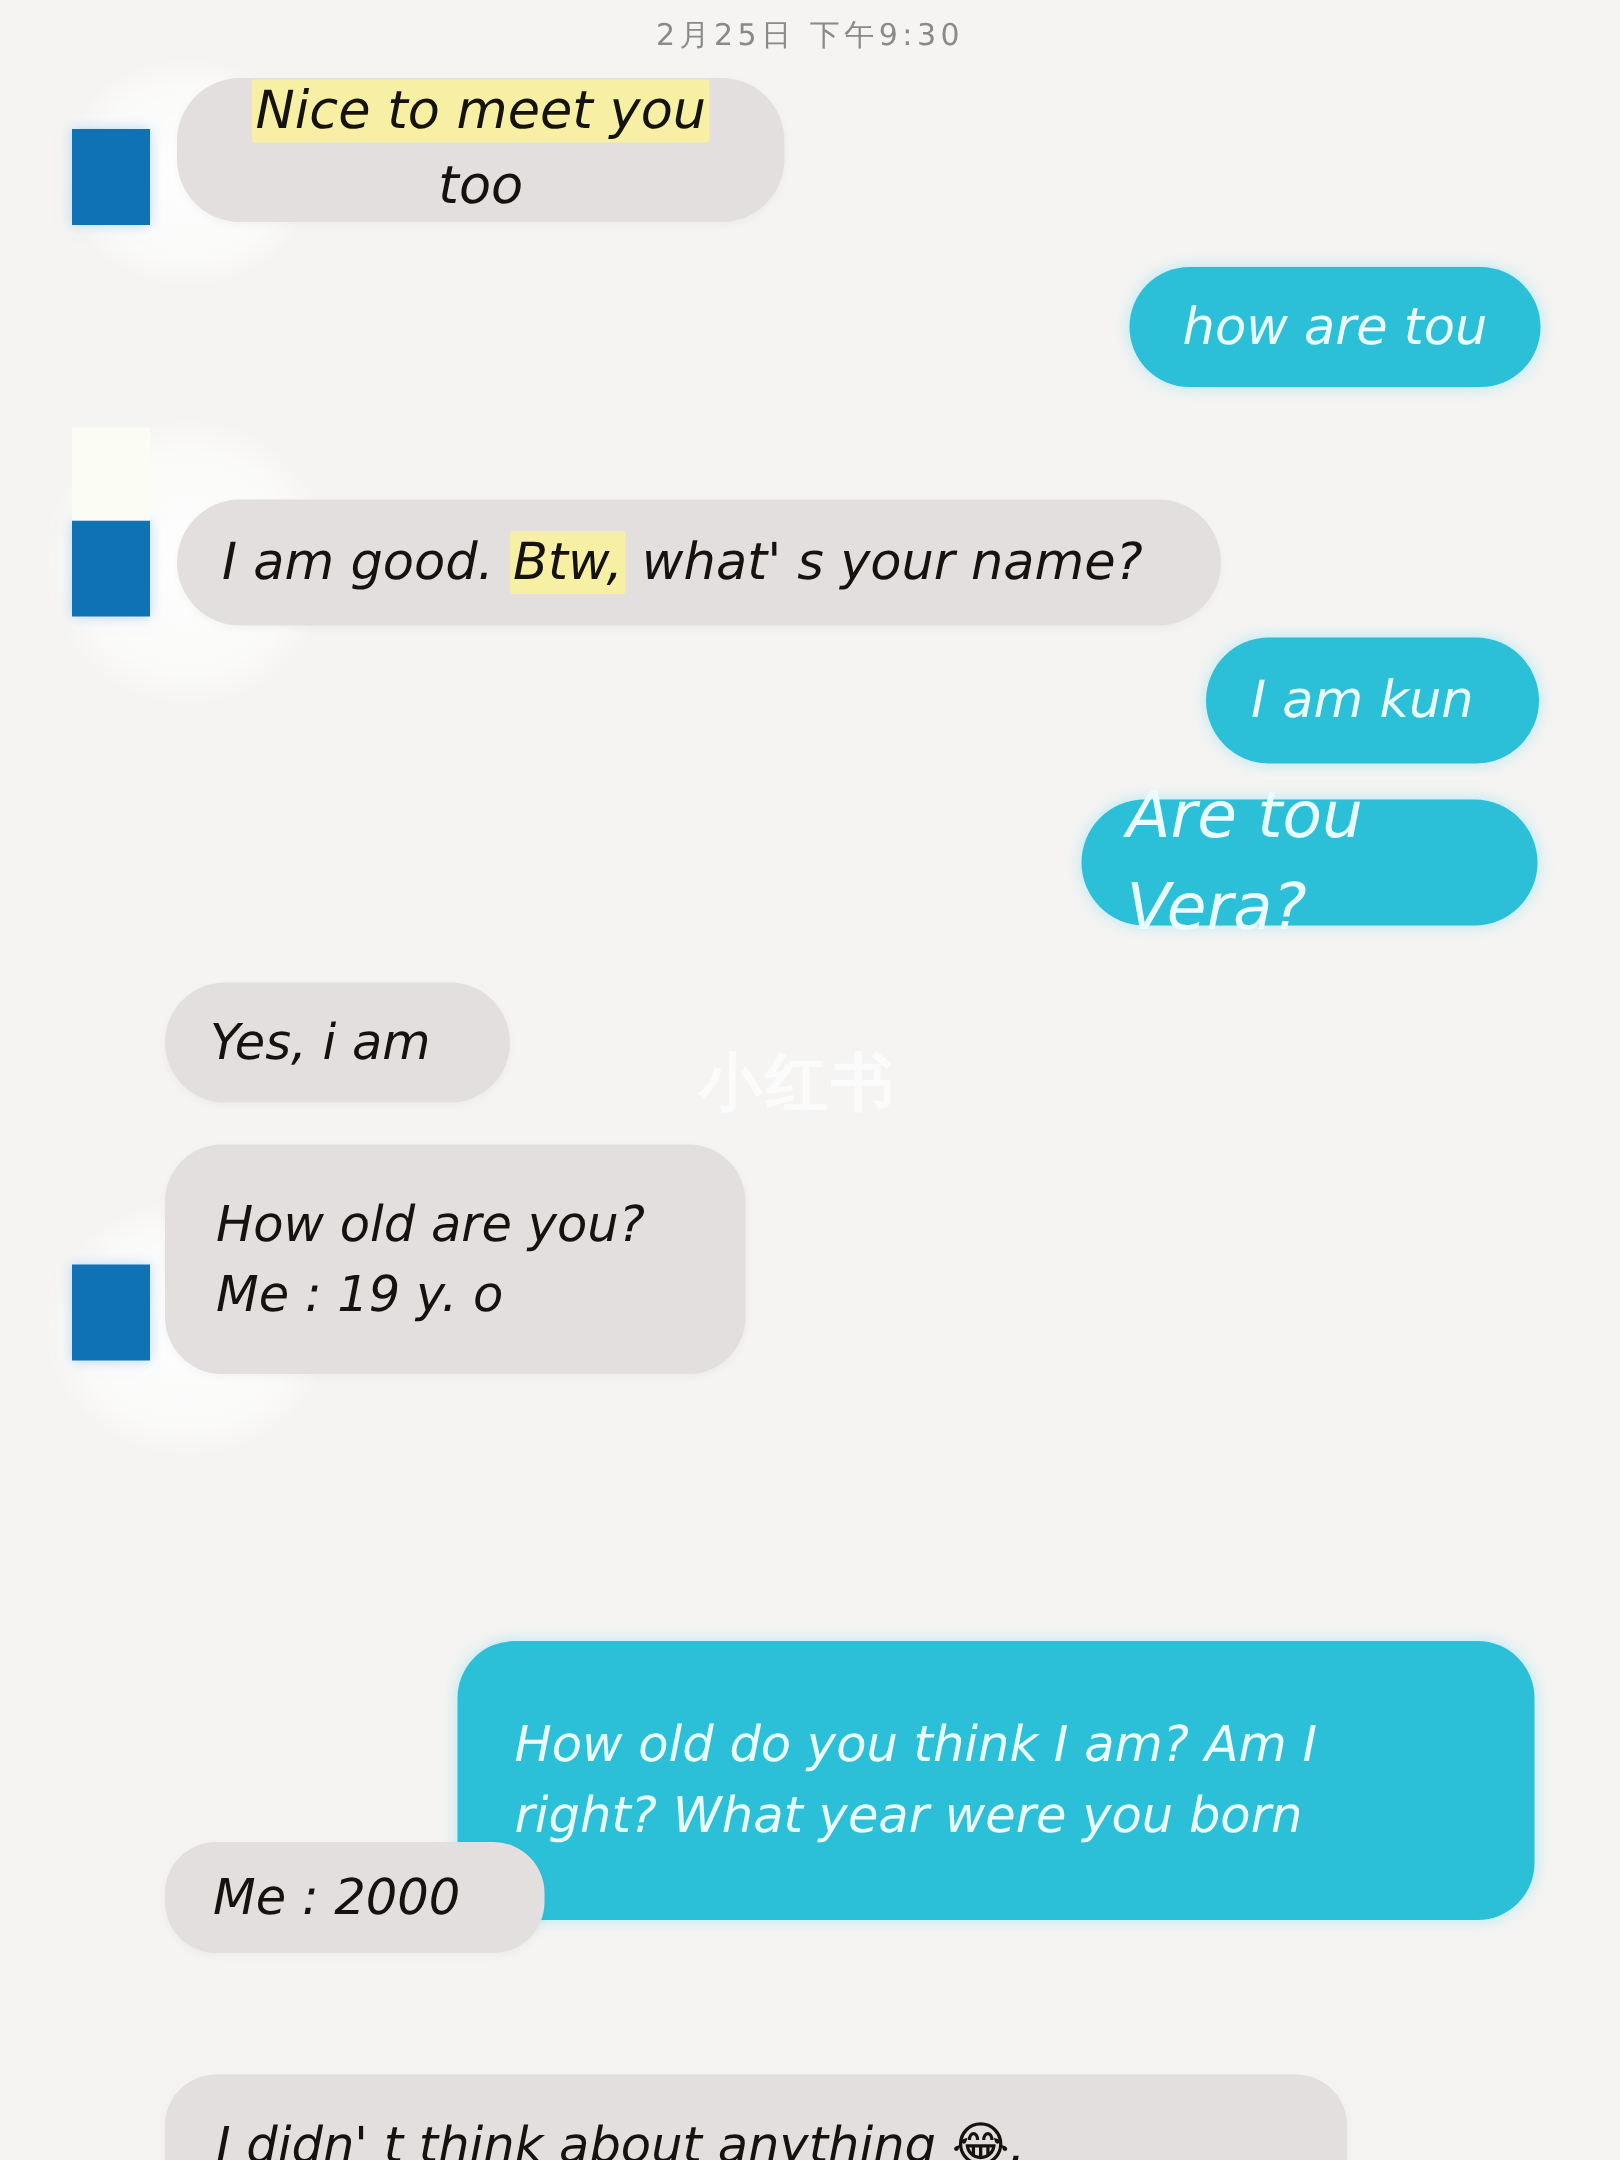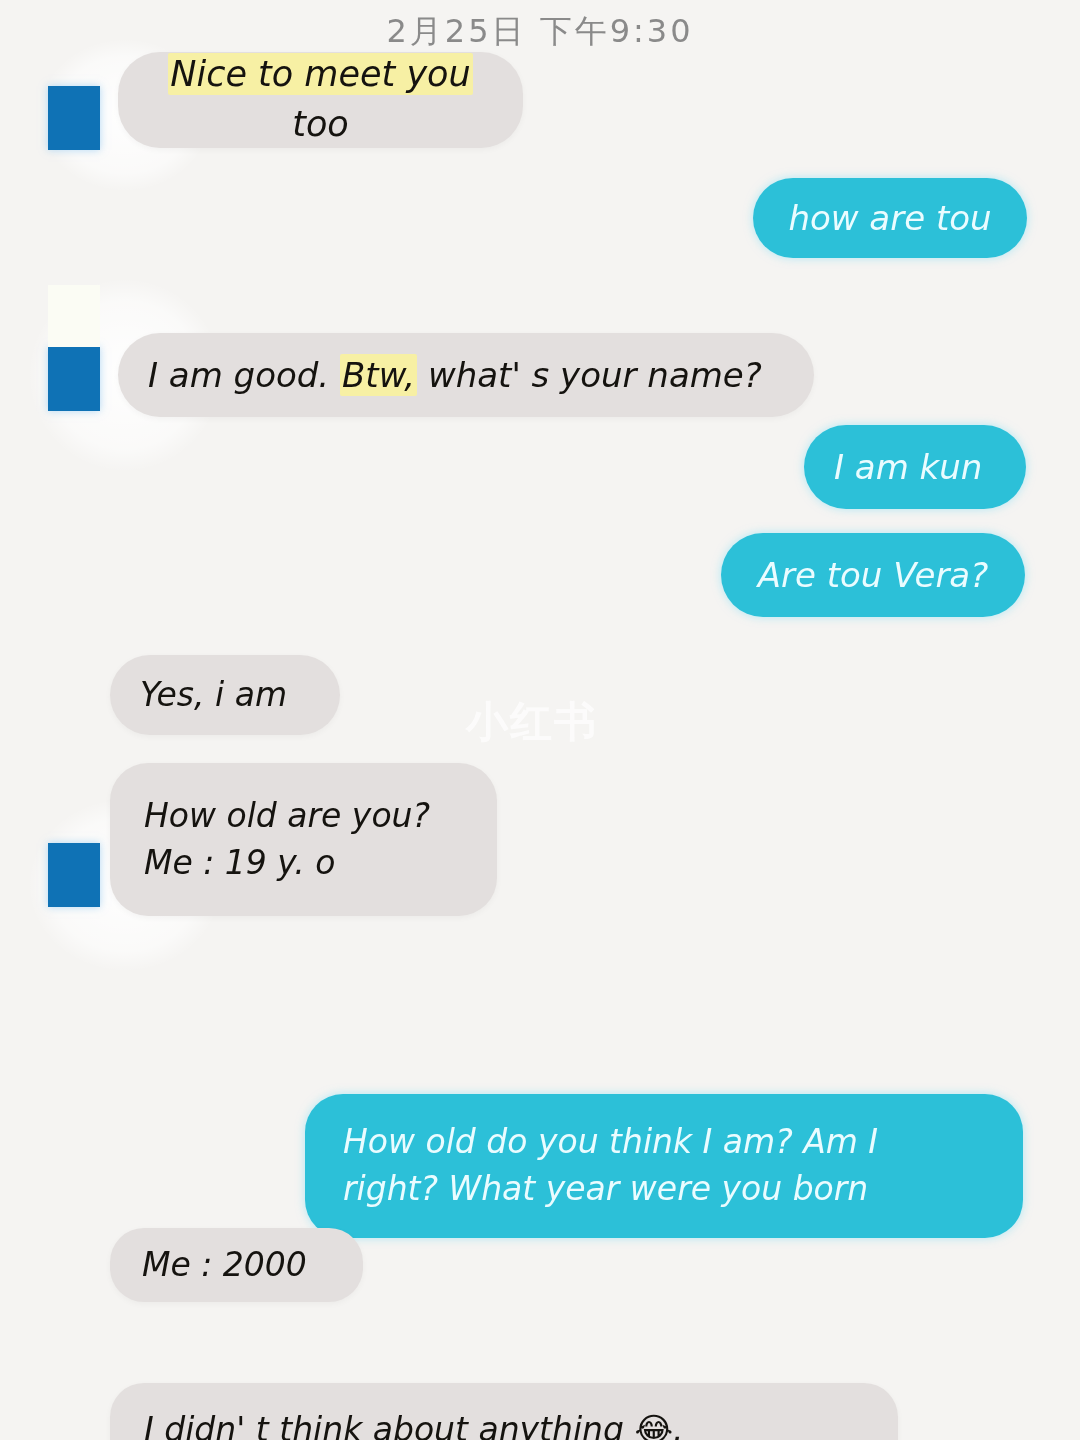--- a/index.html
+++ b/index.html
@@ -24,21 +24,21 @@
   }
 
   
   .timestamp {
     position: absolute;
     top: 10px;
     left: 0;
     width: 1080px;
     text-align: center;
     font-family: "DejaVu Sans", sans-serif;
-    font-size: 32px;
+    font-size: 20px;
     letter-spacing: 3px;
     color: #8a8a8a;
   }
 
   
   .watermark {
     position: absolute;
     left: 466px;
     top: 694px;
     font-size: 42px;
@@ -119,32 +119,32 @@
   #b2 { left: 753px;  top: 178px;  width: 274px;  height: 80px;  padding: 0 34px; justify-content: center; }
   #b2 .text { font-size: 34px; }
 
   #b3 { left: 118px;  top: 305px;  width: 696px;  height: 84px;  padding: 0 30px; margin-top: 28px; }
   #b3 .text { font-size: 34px; }
 
   #b4 { left: 804px;  top: 425px;  width: 222px;  height: 84px;  padding: 14px 30px; justify-content: flex-start; }
   #b4 .text { font-size: 34px; }
 
   #b5 { left: 721px;  top: 533px;  width: 304px;  height: 84px;  padding: 0 30px; justify-content: center; }
-  #b5 .text { font-size: 34px; text-align: right; }
+  #b5 .text { font-size: 43px; }
 
   #b6 { left: 110px;  top: 655px;  width: 230px;  height: 80px;  padding: 0 30px; }
   #b6 .text { font-size: 33px; }
 
   #b7 { left: 110px;  top: 763px;  width: 387px;  height: 153px; padding: 13px 34px; border-radius: 38px; }
   #b7 .text { font-size: 33px; }
 
   #b8 { left: 305px;  top: 937px;  width: 718px;  height: 147px; padding: 0 38px; border-radius: 38px; }
   #b8 .text { font-size: 33px; }
 
-  #b9 { left: 305px;  top: 1094px; width: 718px;  height: 144px; padding: 0 38px; border-radius: 38px; }
+  #b9 { left: 305px;  top: 1094px; width: 718px;  height: 186px; padding: 0 38px; border-radius: 38px; }
   #b9 .text { font-size: 33px; }
 
   #b10 { left: 110px; top: 1228px; width: 253px;  height: 74px;  padding: 0 32px; border-radius: 34px; }
   #b10 .text { font-size: 33px; }
 
   #b11 { left: 110px; top: 1383px; width: 788px;  height: 120px; padding: 0 34px; border-radius: 34px; align-items: flex-start; padding-top: 24px;}
   #b11 .text { font-size: 33px; }
 
   .emoji { font-style: normal; font-family: "DejaVu Sans", sans-serif; }
 </style>

